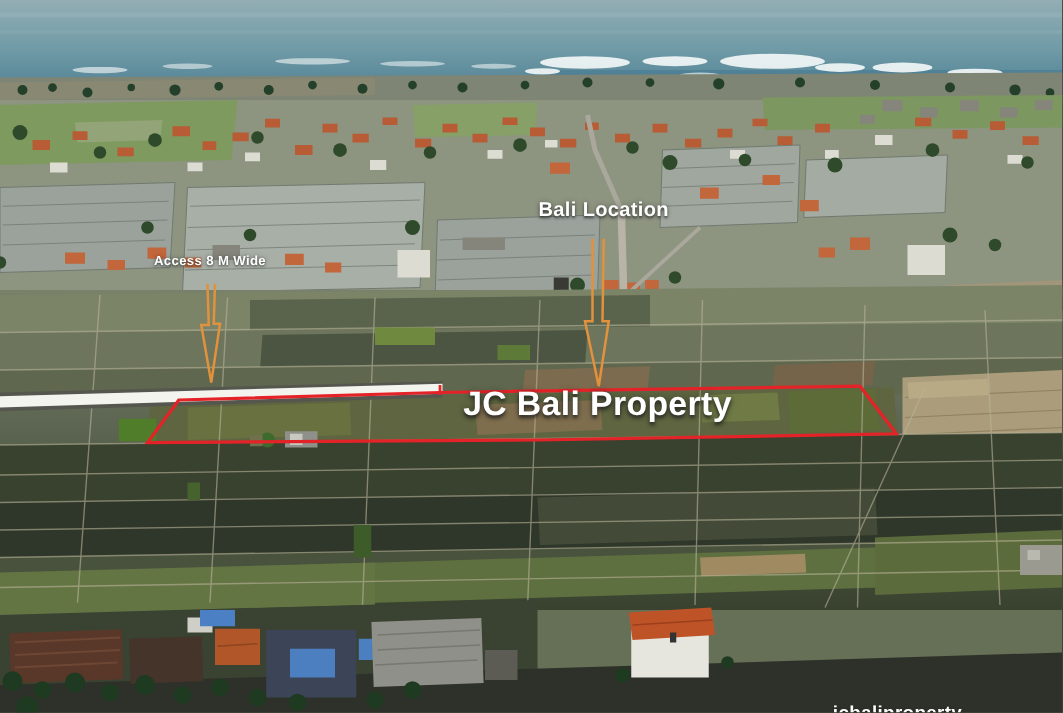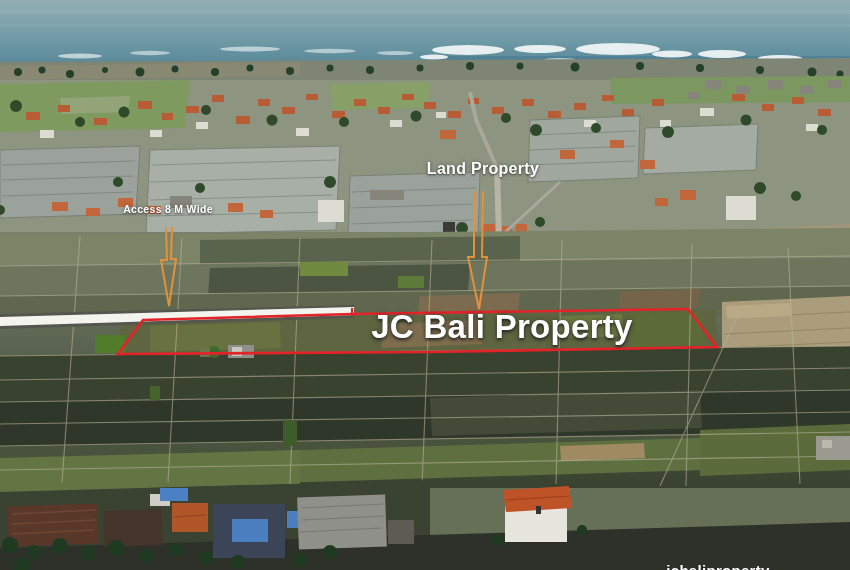--- a/index.html
+++ b/index.html
@@ -9,21 +9,21 @@
     background:#667057;
   }
   .stage svg{position:absolute;left:0;top:0;}
   .overlay-label{
     position:absolute;color:#fff;font-weight:bold;text-align:center;
     text-shadow:0 1px 2px rgba(40,40,40,.75),0 0 4px rgba(40,40,40,.4);
     letter-spacing:.3px;white-space:nowrap;
   }
   .lbl-land{left:408px;top:160px;width:150px;font-size:16px;}
   .lbl-access{left:108px;top:203px;width:120px;font-size:10.5px;}
-  .lbl-property{left:332px;top:308px;width:340px;font-size:33px;
+  .lbl-property{left:308px;top:308px;width:340px;font-size:27px;
     text-shadow:0 2px 3px rgba(30,30,30,.8),0 0 6px rgba(30,30,30,.45);}
   .lbl-watermark{left:638px;top:562px;width:160px;font-size:15px;
     text-shadow:0 1px 2px rgba(0,0,0,.6);}
 </style>
 </head>
 <body>
 
 <div class="stage">
 <svg width="850" height="570" viewBox="0 0 850 570">
   <defs>
@@ -343,17 +343,17 @@
     <polygon points="0,317 354,307 354,315 0,326" fill="#f4f4ef"></polygon>
 
     <polygon points="143,320 352,314 688,309 717,347 430,352 118,354" fill="none" stroke-width="2.6" stroke="#e42328"></polygon>
     <line x1="352" y1="308" x2="352" y2="316" stroke-width="2.2" stroke="#e42328"></line>
 
     <path d="M166,227 L167,260 L161,260 L169,306 L176,259 L171,259 L172,227" fill="none" stroke-width="2" stroke="#e2913c"></path>
     <path d="M474,191 L474,257 L468,257 L479,309 L487,257 L482,257 L483,191" fill="none" stroke-width="2" stroke="#e2913c"></path>
   </g>
 </svg>
 
-<div class="overlay-label lbl-land">Land Property</div>
+<div class="overlay-label lbl-land">Bali Location</div>
 <div class="overlay-label lbl-access">Access 8 M Wide</div>
 <div class="overlay-label lbl-property">JC Bali Property</div>
 <div class="overlay-label lbl-watermark">jcbaliproperty</div>
 </div>
 
 </body></html>

